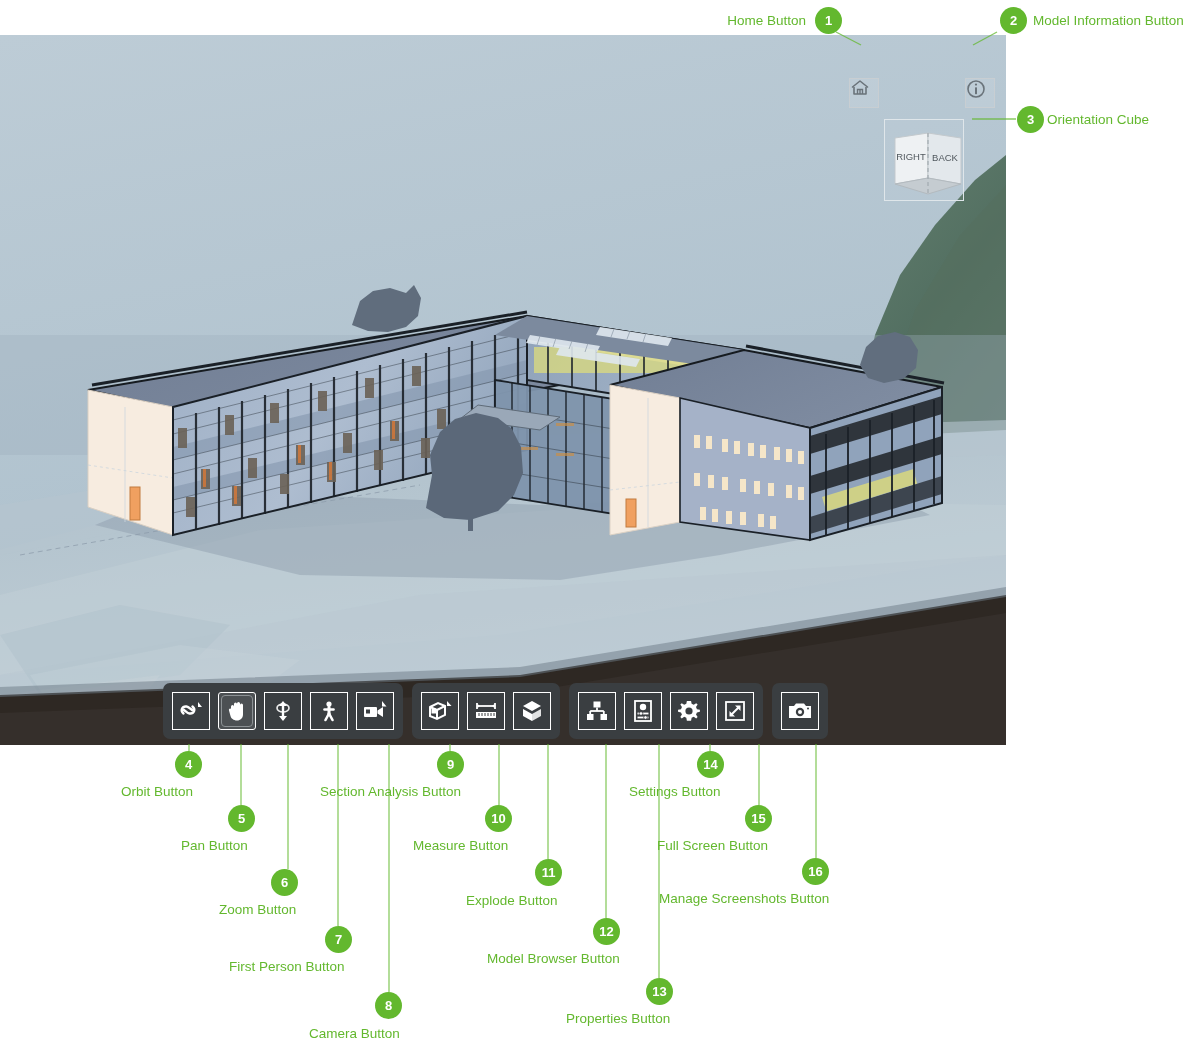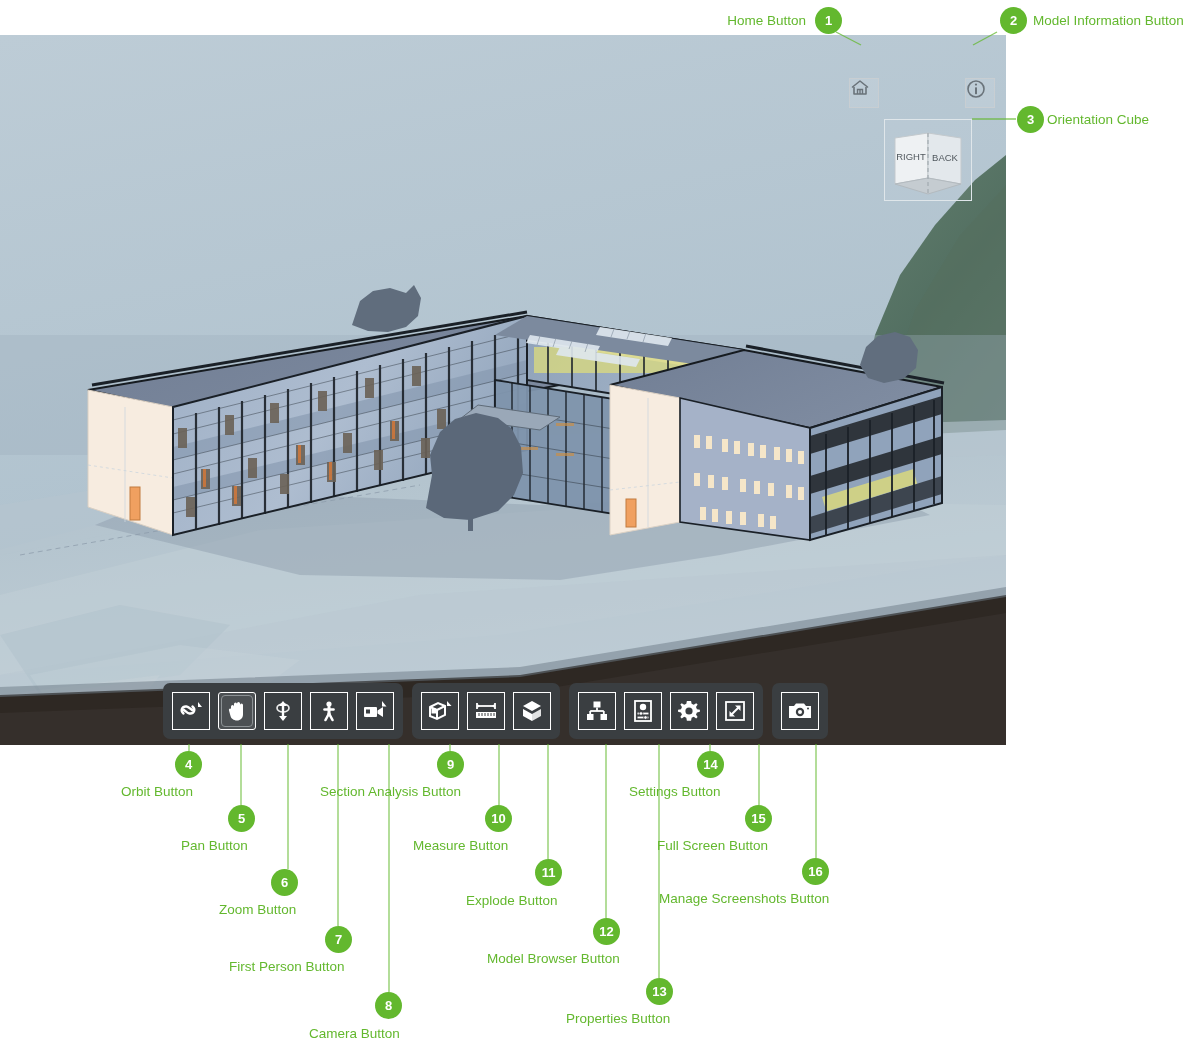--- a/index.html
+++ b/index.html
@@ -28,21 +28,21 @@
     border: 1px solid #c8ced2;
     background: rgba(255,255,255,0.10);
     display: flex; align-items: center; justify-content: center;
   }
   #home-btn { left: 849px; top: 43px; }
   #info-btn { left: 965px; top: 43px; }
 
   
   #orient-cube {
     position: absolute; left: 884px; top: 84px;
-    width: 88px; height: 82px;
+    width: 80px; height: 82px;
     border: 1px solid #dfe6ea;
     background: rgba(255,255,255,0.05);
   }
 
   
   #toolbar {
     position: absolute; left: 163px; top: 683px;
     height: 56px;
     display: flex; align-items: center;
     gap: 9px;

